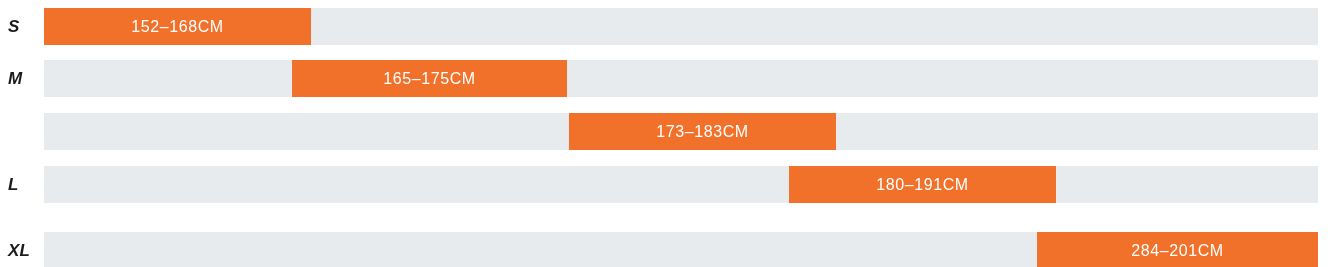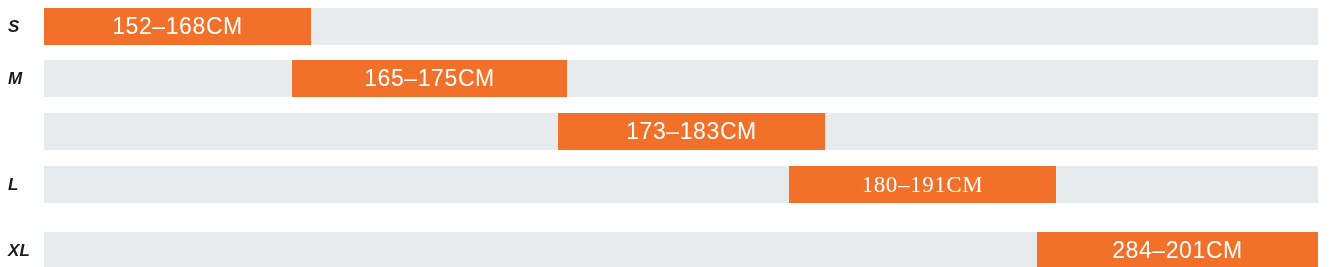--- a/index.html
+++ b/index.html
@@ -58,21 +58,21 @@
   }
   .bar-text {
     position: absolute;
     top: 0;
     left: 0;
     width: 100%;
     height: 37px;
     line-height: 37px;
     text-align: center;
     color: #ffffff;
-    font-size: 23px;
+    font-size: 16px;
     font-weight: 400;
     letter-spacing: 0.6px;
     white-space: nowrap;
   }
 </style>
 </head>
 <body>
 
 <div id="size-chart">
 
@@ -89,30 +89,30 @@
     <div class="row-label">M</div>
     <div class="track">
       <div class="bar" style="left:248px;width:267px;padding-left:8px;">
         <span class="bar-text">165–175CM</span>
       </div>
     </div>
   </div>
 
   <div class="size-row" style="top:113px;">
     <div class="track">
-      <div class="bar" style="left:514px;width:267px;">
+      <div class="bar" style="left:525px;width:267px;">
         <span class="bar-text">173–183CM</span>
       </div>
     </div>
   </div>
 
   <div class="size-row" style="top:166px;">
     <div class="row-label">L</div>
     <div class="track">
-      <div class="bar" style="left:745px;width:267px;font-family:Liberation Serif, serif;">
+      <div class="bar" style="left:745px;width:267px;">
         <span class="bar-text">180–191CM</span>
       </div>
     </div>
   </div>
 
   <div class="size-row" style="top:232px;border-radius:17px;">
     <div class="row-label">XL</div>
     <div class="track">
       <div class="bar" style="left:993px;width:281px;">
         <span class="bar-text">284–201CM</span>

